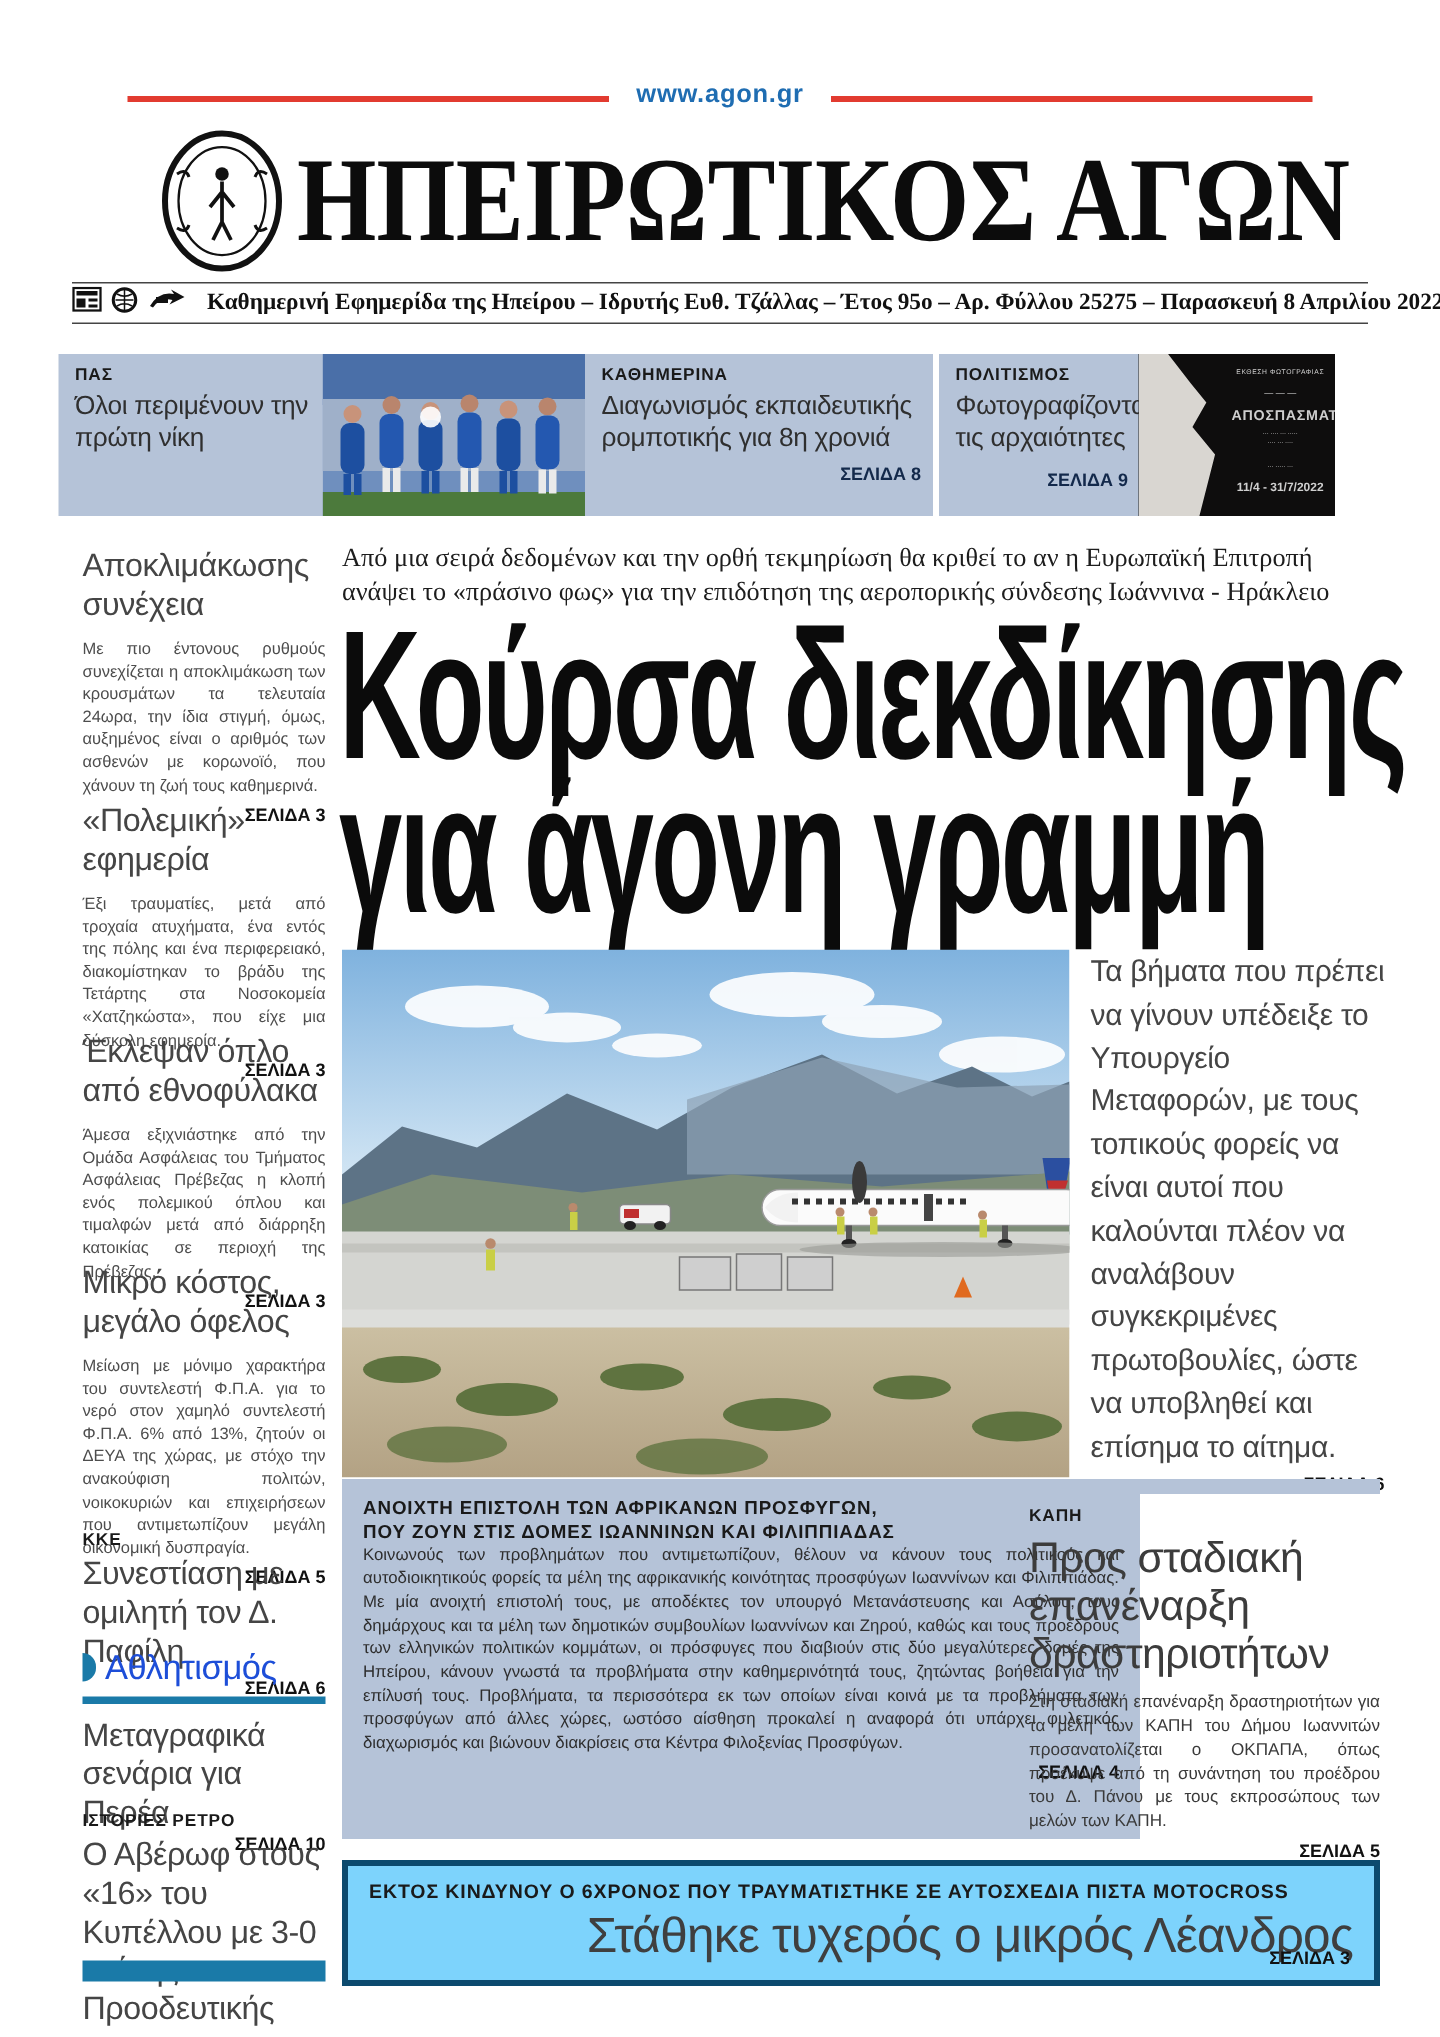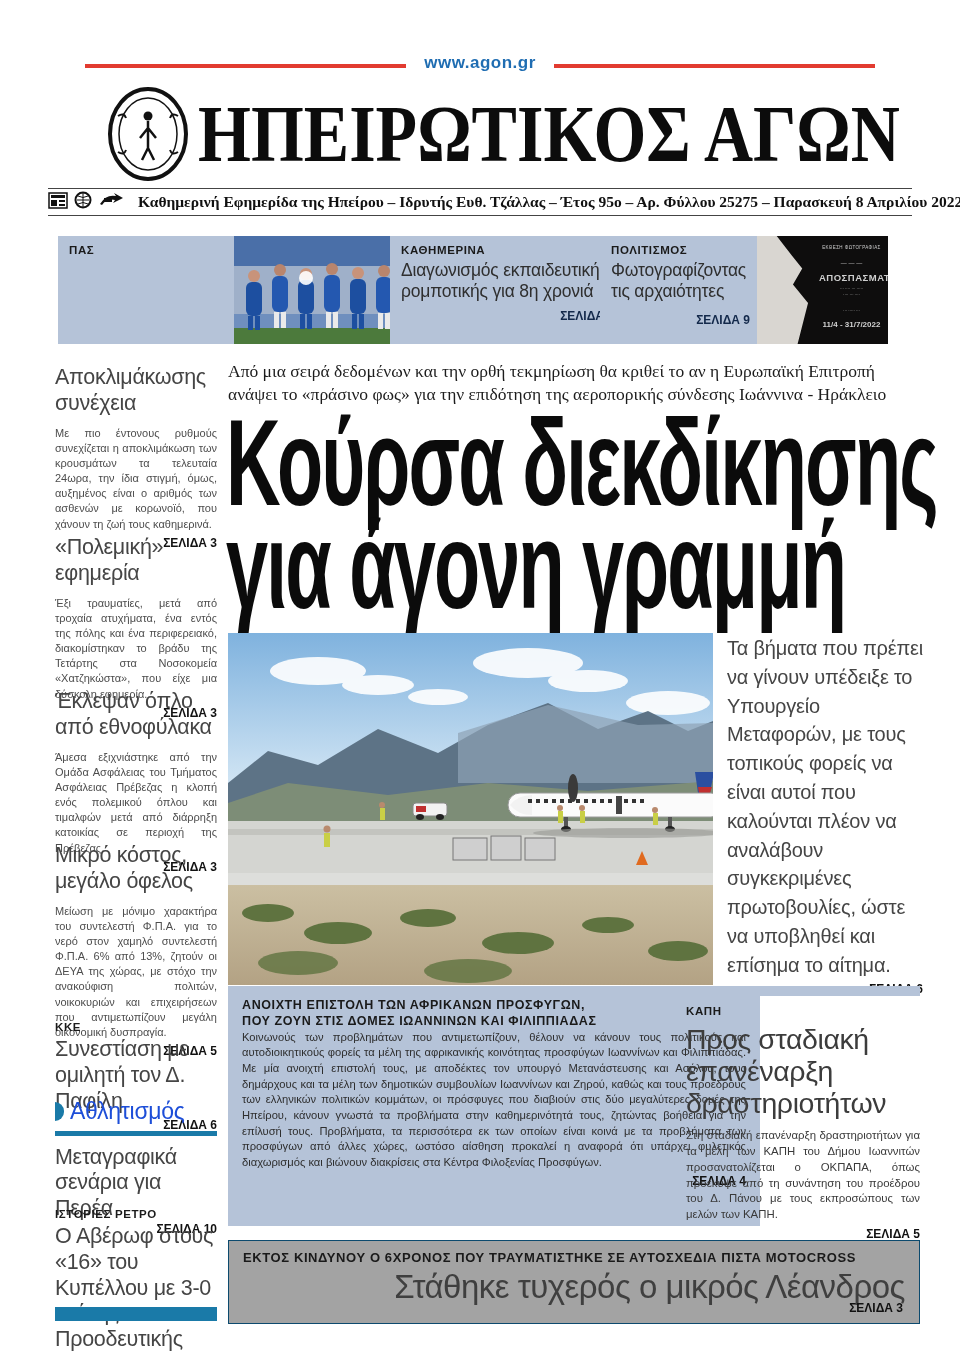--- a/index.html
+++ b/index.html
@@ -25,23 +25,23 @@
   .dateline .dtext{font-family:"Liberation Serif",serif;font-weight:600;font-size:15.5px;
                    color:#111;white-space:nowrap;margin-left:8px;}
   .dico{display:inline-block;}
 
   
   .teaser{position:absolute;top:236px;height:108px;background:#b5c3d8;}
   .teaser .txt{position:absolute;left:11px;top:8px;right:8px;}
   .kick{font-size:11.5px;font-weight:bold;letter-spacing:.6px;color:#1a1a1a;}
   .t-title{font-size:17.5px;color:#2f2f2f;line-height:1.22;margin-top:4px;letter-spacing:-.2px;}
   .pg-blue{font-size:12px;font-weight:bold;color:#13294b;text-align:right;margin-top:6px;}
-  .t1{left:58px;width:356px;} .t1 .txt{right:186px;}
+  .t1{left:39px;width:356px;} .t1 .txt{right:186px;}
   .t2{left:390px;width:232px;}
-  .t3{left:600px;width:288px;text-decoration:underline;} .t3 .txt{right:138px;}
+  .t3{left:626px;width:264px;text-decoration:underline;} .t3 .txt{right:138px;}
   .t1 .pg-blue{position:absolute;left:0;right:6px;top:82px;}
   .t3 .pg-blue{margin-top:10px;}
   .tphoto{position:absolute;right:0;top:0;width:180px;height:108px;overflow:hidden;}
   .poster{position:absolute;right:0;top:0;width:131px;height:108px;background:#0e0d0d;overflow:hidden;}
   .poster .marble{position:absolute;left:0;top:0;width:58px;height:108px;background:#d9d6d1;
                   clip-path:polygon(0 0,34% 0,60% 18%,78% 30%,62% 45%,88% 62%,70% 100%,0 100%);}
   .poster .pl{position:absolute;left:62px;right:4px;text-align:center;color:#cfcfcf;}
   .p-exp{top:9px;font-size:4.5px;letter-spacing:.4px;}
   .p-name{top:24px;font-size:6px;color:#bdbdbd;}
   .p-title{top:36px;font-size:9.5px;font-weight:bold;color:#c0392b;letter-spacing:.5px;}
@@ -86,22 +86,22 @@
   .kapi{position:absolute;left:686px;top:986px;width:234px;}
   .thinbar{height:10px;background:#b5c3d8;}
   .kapi .kick{margin-top:9px;}
   .kapi h2{margin:6px 0 8px 0;font-size:28.5px;line-height:1.13;font-weight:500;
            color:#3c3c3c;letter-spacing:-.4px;}
   .kapi .body{font-size:11.4px;line-height:1.4;color:#3a3a3a;text-align:justify;}
   .kapi .pg{margin-top:4px;}
   .kapi .thinbar.bot{margin-top:10px;}
 
   
-  .bottombox{position:absolute;left:228px;top:1240px;width:692px;height:84px;background:#a3a3a3;
-             border:1px solid #0c4a6e;box-sizing:border-box;padding:9px 14px;}
+  .bottombox{position:absolute;left:228px;top:1240px;width:692px;height:84px;background:#7dd3fc;
+             border:4px solid #0c4a6e;box-sizing:border-box;padding:9px 14px;}
   .bottombox .kick{font-size:13px;}
   .bottombox h2{margin:3px 0 0 0;font-size:33px;font-weight:500;color:#3f3f3f;letter-spacing:-.5px;text-align:right;}
   .bottombox .pg{position:absolute;right:16px;bottom:8px;margin:0;}
 </style>
 </head>
 <body>
 
 <div id="page">
 
   <div class="toprule"></div>
@@ -141,20 +141,21 @@
           <path d="M2 12 Q8 2 18 4 L16 1 L25 6 L15 11 L17 8 Q9 6 4 13 Z" fill="#111"></path>
           <rect x="6" y="6" width="8" height="4" fill="#111"></rect>
         </svg>
     </span>
     <span class="dtext">Καθημερινή Εφημερίδα της Ηπείρου – Ιδρυτής Ευθ. Τζάλλας – Έτος 95ο – Αρ. Φύλλου 25275 – Παρασκευή 8 Απριλίου 2022 – 0,60 €</span>
   </div>
 
   <div class="teaser t1">
     <div class="txt">
       <div class="kick">ΠΑΣ</div>
+      <div class="t-title">Όλοι περιμένουν την πρώτη νίκη</div>
     </div>
     <div class="pg-blue">ΣΕΛΙΔΑ 10</div>
     <div class="tphoto">
       <svg width="180" height="108" viewBox="0 0 180 108">
         <rect width="180" height="108" fill="#6f8fbe"></rect>
         <rect y="0" width="180" height="34" fill="#4a6fa8"></rect>
         <rect y="30" width="180" height="48" fill="#9fb0c9"></rect>
         <rect y="92" width="180" height="16" fill="#4c7a3c"></rect>
         <g>
           <g transform="translate(12,34)">

